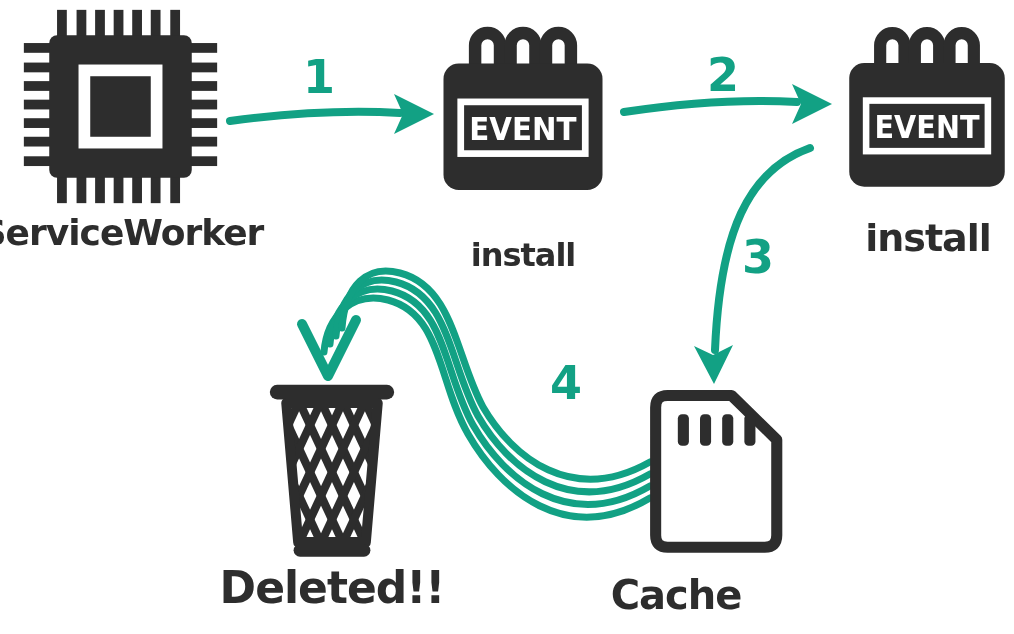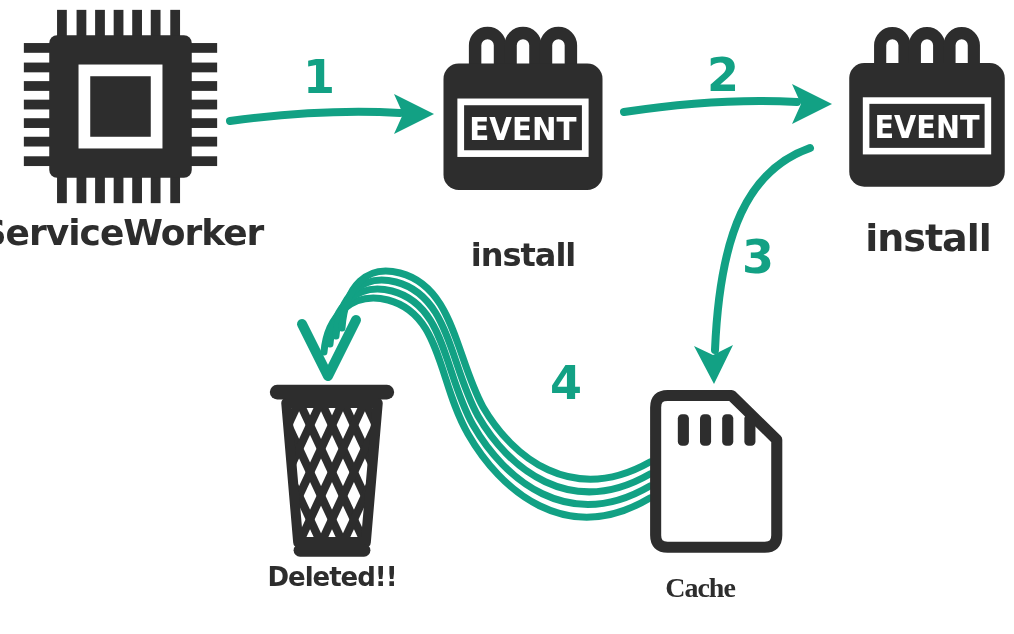--- a/index.html
+++ b/index.html
@@ -144,21 +144,21 @@
 
   <svg class="icon" style="left:642px;top:378px;" width="145" height="185" viewBox="0 0 170 200">
     <path class="i-stroke-white" stroke-width="13" stroke-linejoin="round" d="M30 12 H105 L158 64 V176 Q158 190 144 190 H30 Q16 190 16 176 V26 Q16 12 30 12 Z"></path>
     <g class="i-fill">
       <rect x="42" y="34" width="13" height="37" rx="5"></rect>
       <rect x="68" y="34" width="13" height="37" rx="5"></rect>
       <rect x="94" y="34" width="13" height="37" rx="5"></rect>
       <rect x="120" y="34" width="13" height="37" rx="5"></rect>
     </g>
   </svg>
-  <div class="node-label" style="left:700px;top:572px;font-size:28px;font-family:Liberation Serif, serif;">Cache</div>
+  <div class="node-label" style="left:676px;top:572px;font-size:40px;">Cache</div>
   <div class="num" style="left:550px;top:356px;">4</div>
 
   <svg class="icon" style="left:248px;top:372px;" width="168" height="192" viewBox="0 0 180 210">
     <defs>
       <clipPath id="trash-clip">
           <path d="M40 34 L140 34 L127 186 L53 186 Z"></path>
         </clipPath>
     </defs>
     <rect class="i-fill" x="22" y="14" width="136" height="16" rx="8"></rect>
     <g clip-path="url(#trash-clip)" class="i-stroke" stroke-width="9">
@@ -175,15 +175,15 @@
       <line x1="176" y1="28" x2="96" y2="200"></line>
       <line x1="152" y1="28" x2="72" y2="200"></line>
       <line x1="128" y1="28" x2="48" y2="200"></line>
       <line x1="104" y1="28" x2="24" y2="200"></line>
       <line x1="80" y1="28" x2="0" y2="200"></line>
       <line x1="56" y1="28" x2="-24" y2="200"></line>
     </g>
     <path class="i-stroke" stroke-width="11" stroke-linejoin="round" d="M40 34 L140 34 L127 186 L53 186 Z"></path>
     <rect class="i-fill" x="48" y="188" width="84" height="14" rx="7"></rect>
   </svg>
-  <div class="node-label" style="left:332px;top:562px;font-size:26px;">Deleted!!</div>
+  <div class="node-label" style="left:332px;top:562px;font-size:44px;">Deleted!!</div>
 
 </div>
 
 </body></html>

